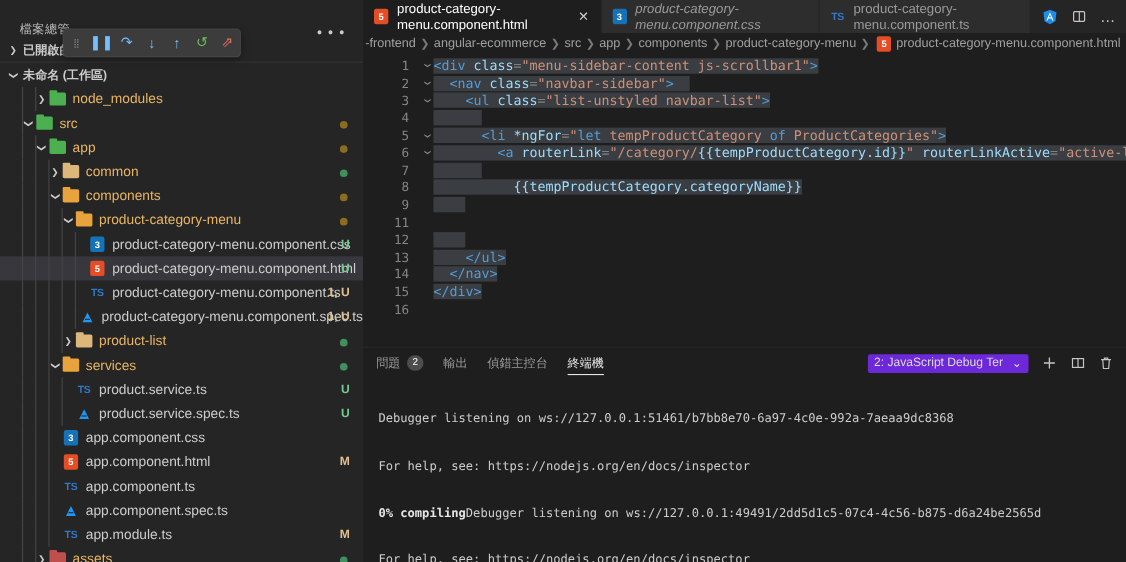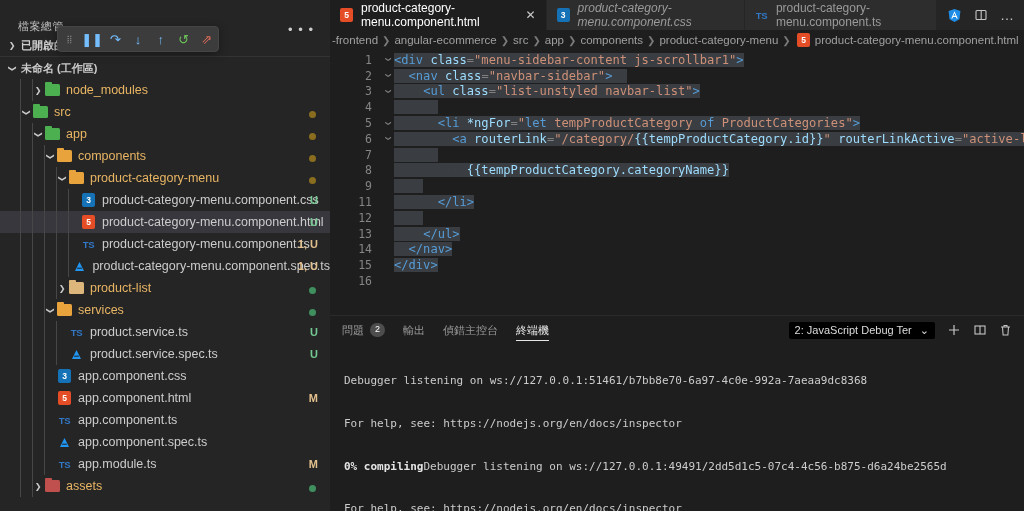--- a/index.html
+++ b/index.html
@@ -138,21 +138,21 @@
   .panel-head { height:28px; display:flex; align-items:center; padding:0 12px; gap:18px; }
   .ptab { font-size:11px; color:#9a9a9a; cursor:pointer; position:relative; height:28px; display:flex; align-items:center; gap:6px;}
   .ptab.active { color:#e7e7e7; }
   .ptab.active::after { content:""; position:absolute; left:0; right:0; bottom:3px; height:1px; background:#e7e7e7;}
   .pbadge {
     background:#4d4d4d; color:#fff; font-size:9px; border-radius:8px;
     padding:1px 5px; line-height:1.25; min-width:15px; text-align:center;
   }
   .panel-actions { margin-left:auto; display:flex; align-items:center; gap:12px;}
   .term-select {
-    background:#000000; color:#dcdcdc; font-size:11px; padding:2px 6px;
+    background:#6d28d9; color:#dcdcdc; font-size:11px; padding:2px 6px;
     display:flex; align-items:center; gap:8px; cursor:pointer; border-radius:2px;
   }
   .pact { color:#c5c5c5; font-size:13px; cursor:pointer; display:flex; align-items:center;}
   .term-body {
     flex:1; overflow:hidden; padding:2px 0 0 14px;
     font-family:"DejaVu Sans Mono","Liberation Mono",monospace; font-size:11px;
     line-height:14.2px; color:#cccccc; white-space:pre;
   }
   .tl { height:14.2px; }
   .w { color:#e5e5e5;margin-top:32px; }
@@ -210,20 +210,32 @@
             <span class="fld green"></span>
           </span>
           <span class="fname" style="color: rgb(232, 181, 99);">app</span>
           <span class="badge" style="right: 14px; top: 7px;"><span class="dot" style="background:#8a6d1f"></span></span>
         </div>
         <div class="row">
           <span class="guide" style="left: 20px;"></span>
           <span class="guide" style="left: 32px;"></span>
           <span class="guide" style="left: 44px;"></span>
           <span class="ind" style="width: 44px;"></span>
+          <span class="tw right"></span>
+          <span class="icon-box">
+            <span class="fld"></span>
+          </span>
+          <span class="fname" style="color: rgb(232, 181, 99);">common</span>
+          <span class="badge" style="right: 14px; top: 7px;"><span class="dot" style="background:#3f8f5f"></span></span>
+        </div>
+        <div class="row">
+          <span class="guide" style="left: 20px;"></span>
+          <span class="guide" style="left: 32px;"></span>
+          <span class="guide" style="left: 44px;"></span>
+          <span class="ind" style="width: 44px;"></span>
           <span class="tw down"></span>
           <span class="icon-box">
             <span class="fld orange"></span>
           </span>
           <span class="fname" style="color: rgb(232, 181, 99);">components</span>
           <span class="badge" style="right: 14px; top: 7px;"><span class="dot" style="background:#8a6d1f"></span></span>
         </div>
         <div class="row">
           <span class="guide" style="left: 20px;"></span>
           <span class="guide" style="left: 32px;"></span>
@@ -548,21 +560,21 @@
       <div class="cline">
         <span class="gutter">7</span><span class="fold"></span><span class="code"><span class="sel-bg"><span class="ws">······</span></span></span>
       </div>
       <div class="cline">
         <span class="gutter">8</span><span class="fold"></span><span class="code"><span class="sel-bg"><span class="ws">··········</span><span class="interp">{{tempProductCategory.categoryName}}</span></span></span>
       </div>
       <div class="cline">
         <span class="gutter">9</span><span class="fold"></span><span class="code"><span class="sel-bg"><span class="ws">····</span></span></span>
       </div>
       <div class="cline">
-        <span class="gutter">11</span><span class="fold"></span><span class="code"><span class="sel-bg"><span class="ws">······</span><span class="tag">&lt;/li&gt;</span></span></span>
+        <span class="gutter">11</span><span class="fold"></span>
       </div>
       <div class="cline">
         <span class="gutter">12</span><span class="fold"></span><span class="code"><span class="sel-bg"><span class="ws">····</span></span></span>
       </div>
       <div class="cline">
         <span class="gutter">13</span><span class="fold"></span><span class="code"><span class="sel-bg"><span class="ws">····</span><span class="tag">&lt;/ul&gt;</span></span></span>
       </div>
       <div class="cline">
         <span class="gutter">14</span><span class="fold"></span><span class="code"><span class="sel-bg"><span class="ws">··</span><span class="tag">&lt;/nav&gt;</span></span></span>
       </div>

